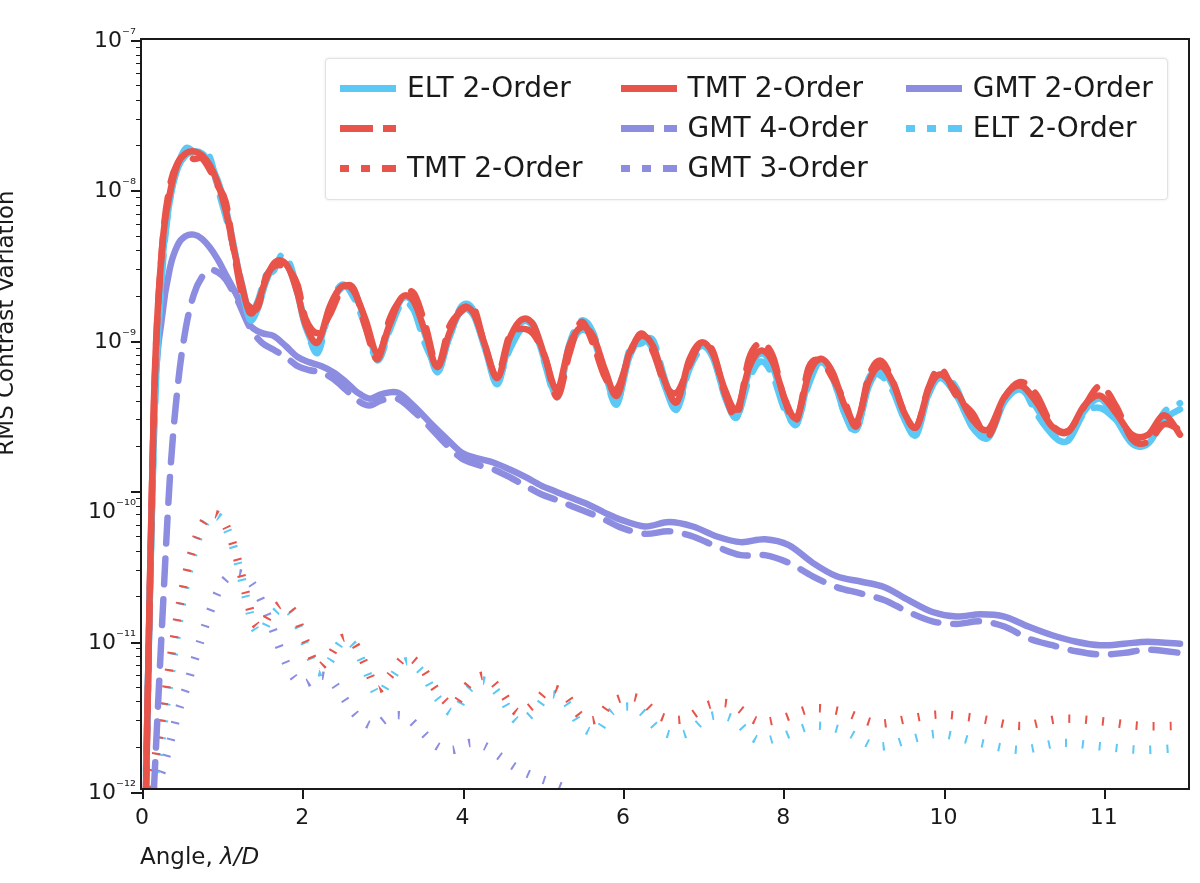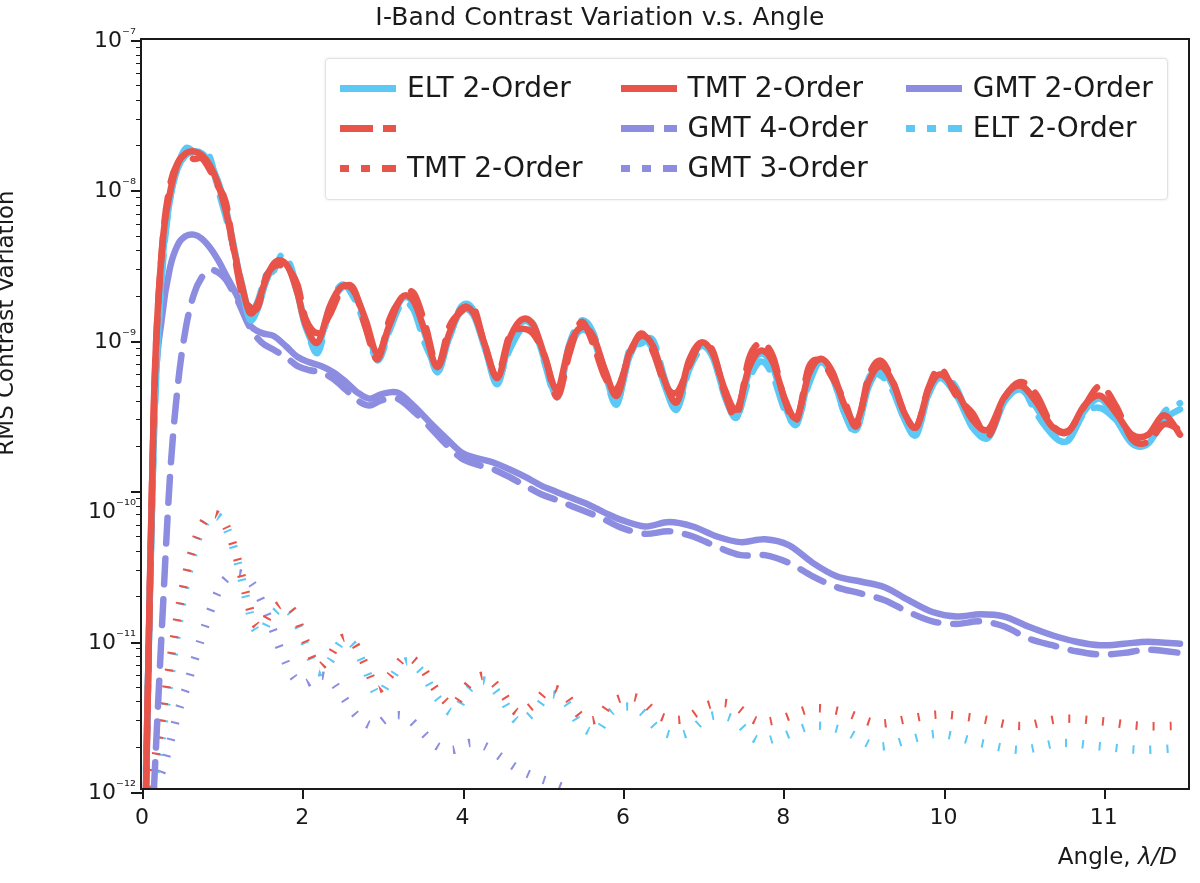--- a/index.html
+++ b/index.html
@@ -22,21 +22,21 @@
   #plot-clip{position:absolute;inset:0;overflow:hidden;}
   #series-svg{position:absolute;left:0;top:0;width:100%;height:100%;}
 
   
   #ylabel{
     position:absolute;left:-205px;top:310px;width:420px;text-align:center;
     font-size:23px;color:#1a1a1a;transform:rotate(-90deg);
     transform-origin:center center;white-space:nowrap;
   }
   #xlabel{
-    position:absolute;left:127px;top:843px;width:1050px;text-align:right;
+    position:absolute;left:140px;top:843px;width:1050px;text-align:left;
     font-size:23px;color:#1a1a1a;
   }
   #xlabel .it{font-style:italic;}
 
   
   .ytick-major{position:absolute;left:-11px;width:11px;height:0;
     border-top:2.2px solid #1a1a1a;}
   .ytick-minor{position:absolute;left:-6.5px;width:6.5px;height:0;
     border-top:1.6px solid #1a1a1a;}
   .ytick-label{
@@ -63,21 +63,20 @@
   }
   .legend-entry{display:flex;align-items:center;gap:11px;}
   .legend-swatch{width:56px;height:7px;flex:none;display:block;}
   .legend-text{font-size:28px;color:#1a1a1a;white-space:nowrap;line-height:1.32;}
 </style>
 </head>
 <body>
 
 <div id="figure">
 
-  <div id="chart-title">I-Band Contrast Variation v.s. Angle</div>
 
   <div id="plot-area">
     <div id="plot-clip">
       <svg id="series-svg" viewBox="0 0 1050 752" preserveAspectRatio="none">
           <path d="M 12.02 752.00 C 13.36 749.14, 17.37 742.41, 20.04 734.86 C 22.71 727.32, 25.38 716.53, 28.05 706.73 C 30.73 696.92, 33.40 685.09, 36.07 676.03 C 38.74 666.96, 40.74 662.96, 44.08 652.32 C 47.42 641.69, 52.10 625.08, 56.11 612.22 C 60.11 599.35, 64.12 585.95, 68.13 575.12 C 72.14 564.28, 76.15 553.59, 80.15 547.20 C 84.16 540.80, 88.17 538.06, 92.18 536.72 C 96.18 535.39, 100.19 535.92, 104.20 539.19 C 108.21 542.46, 112.21 548.78, 116.22 556.33 C 120.23 563.87, 124.24 574.49, 128.24 584.46 C 132.25 594.44, 136.26 606.81, 140.27 616.18 C 144.27 625.54, 148.28 635.53, 152.29 640.65 C 156.30 645.77, 160.31 647.07, 164.31 646.87 C 168.32 646.68, 172.33 640.31, 176.34 639.47 C 180.34 638.63, 184.35 638.72, 188.36 641.85 C 192.37 644.98, 195.71 651.86, 200.38 658.26 C 205.06 664.66, 211.07 675.02, 216.41 680.24 C 221.76 685.46, 227.10 689.59, 232.44 689.59 C 237.79 689.59, 243.13 681.80, 248.47 680.24 C 253.82 678.68, 259.16 677.81, 264.50 680.24 C 269.85 682.67, 275.19 689.84, 280.53 694.82 C 285.88 699.79, 291.22 706.94, 296.56 710.08 C 301.91 713.21, 307.25 714.17, 312.60 713.61 C 317.94 713.05, 323.28 707.31, 328.63 706.73 C 333.97 706.14, 339.31 707.65, 344.66 710.08 C 350.00 712.50, 355.34 717.58, 360.69 721.30 C 366.03 725.02, 371.37 729.27, 376.72 732.40 C 382.06 735.53, 387.40 737.86, 392.75 740.09 C 398.09 742.32, 403.44 743.79, 408.78 745.77 C 414.12 747.76, 422.14 750.96, 424.81 752.00" fill="none" stroke="#8C8CE0" stroke-width="8.5" stroke-linecap="butt" stroke-linejoin="round" stroke-dasharray="2 15"></path>
           <path d="M 8.02 752.00 C 9.35 747.59, 13.36 739.15, 16.03 725.52 C 18.70 711.88, 21.37 688.40, 24.05 670.17 C 26.72 651.95, 29.39 633.38, 32.06 616.18 C 34.73 598.97, 37.40 581.33, 40.08 566.94 C 42.75 552.55, 45.42 540.68, 48.09 529.84 C 50.76 519.00, 53.44 509.47, 56.11 501.92 C 58.78 494.38, 61.45 488.50, 64.12 484.57 C 66.79 480.64, 69.47 478.70, 72.14 478.34 C 74.81 477.98, 77.48 478.96, 80.15 482.42 C 82.82 485.89, 85.50 491.94, 88.17 499.14 C 90.84 506.34, 93.51 515.54, 96.18 525.63 C 98.85 535.71, 101.53 549.00, 104.20 559.68 C 106.87 570.35, 109.54 583.74, 112.21 589.69 C 114.89 595.64, 117.56 596.66, 120.23 595.37 C 122.90 594.09, 124.90 586.08, 128.24 582.00 C 131.58 577.92, 136.26 571.30, 140.27 570.90 C 144.27 570.50, 148.28 573.36, 152.29 579.62 C 156.30 585.89, 160.31 599.26, 164.31 608.48 C 168.32 617.71, 172.33 632.23, 176.34 634.97 C 180.34 637.70, 184.35 629.90, 188.36 624.90 C 192.37 619.89, 196.37 607.69, 200.38 604.95 C 204.39 602.21, 208.40 603.84, 212.40 608.48 C 216.41 613.13, 220.42 624.53, 224.43 632.82 C 228.44 641.12, 232.44 656.35, 236.45 658.26 C 240.46 660.18, 243.80 649.87, 248.47 644.31 C 253.15 638.75, 259.16 626.46, 264.50 624.90 C 269.85 623.34, 275.19 628.87, 280.53 634.97 C 285.88 641.06, 291.22 654.61, 296.56 661.45 C 301.91 668.29, 307.25 677.55, 312.60 676.03 C 317.94 674.50, 323.28 657.61, 328.63 652.32 C 333.97 647.04, 339.31 642.79, 344.66 644.31 C 350.00 645.83, 355.34 654.71, 360.69 661.45 C 366.03 668.19, 371.37 682.32, 376.72 684.75 C 382.06 687.18, 387.40 680.44, 392.75 676.03 C 398.09 671.61, 403.44 660.13, 408.78 658.26 C 414.12 656.39, 419.47 659.58, 424.81 664.80 C 430.15 670.02, 435.50 684.59, 440.84 689.59 C 446.18 694.59, 451.53 697.41, 456.87 694.82 C 462.21 692.22, 466.22 677.81, 472.90 674.02 C 479.58 670.22, 488.93 668.60, 496.95 672.07 C 504.96 675.53, 512.98 690.56, 520.99 694.82 C 529.01 699.07, 537.02 700.03, 545.04 697.60 C 553.05 695.17, 561.07 682.76, 569.08 680.24 C 577.10 677.72, 585.11 678.57, 593.13 682.46 C 601.15 686.34, 609.16 700.53, 617.18 703.54 C 625.19 706.55, 631.87 702.82, 641.22 700.50 C 650.57 698.17, 662.60 690.54, 673.28 689.59 C 683.97 688.64, 694.66 691.40, 705.34 694.82 C 716.03 698.23, 726.72 708.62, 737.40 710.08 C 748.09 711.53, 758.78 705.62, 769.47 703.54 C 780.15 701.46, 789.50 697.06, 801.53 697.60 C 813.55 698.13, 828.24 704.06, 841.60 706.73 C 854.96 709.39, 868.32 713.61, 881.68 713.61 C 895.04 713.61, 908.40 707.31, 921.76 706.73 C 935.11 706.14, 948.47 708.93, 961.83 710.08 C 975.19 711.22, 988.55 713.32, 1001.91 713.61 C 1015.27 713.90, 1035.31 712.12, 1041.98 711.82" fill="none" stroke="#5BC8F5" stroke-width="8.5" stroke-linecap="butt" stroke-linejoin="round" stroke-dasharray="2 15"></path>
           <path d="M 8.02 752.00 C 9.35 744.45, 13.36 723.10, 16.03 706.73 C 18.70 690.35, 21.37 671.28, 24.05 653.76 C 26.72 636.24, 29.39 617.84, 32.06 601.60 C 34.73 585.36, 37.40 569.65, 40.08 556.33 C 42.75 543.00, 45.42 531.64, 48.09 521.67 C 50.76 511.69, 53.44 503.19, 56.11 496.47 C 58.78 489.76, 61.45 484.73, 64.12 481.38 C 66.79 478.03, 69.47 476.39, 72.14 476.39 C 74.81 476.39, 77.48 477.81, 80.15 481.38 C 82.82 484.95, 85.50 490.76, 88.17 497.79 C 90.84 504.83, 93.51 513.86, 96.18 523.62 C 98.85 533.37, 101.53 546.18, 104.20 556.33 C 106.87 566.47, 109.54 578.90, 112.21 584.46 C 114.89 590.02, 117.56 590.88, 120.23 589.69 C 122.90 588.50, 124.90 581.12, 128.24 577.33 C 131.58 573.54, 136.26 567.31, 140.27 566.94 C 144.27 566.57, 148.28 568.78, 152.29 575.12 C 156.30 581.45, 160.31 595.85, 164.31 604.95 C 168.32 614.05, 172.33 627.31, 176.34 629.74 C 180.34 632.17, 184.35 624.22, 188.36 619.53 C 192.37 614.84, 196.37 603.91, 200.38 601.60 C 204.39 599.29, 208.40 601.12, 212.40 605.64 C 216.41 610.17, 220.42 620.96, 224.43 628.74 C 228.44 636.52, 232.44 650.53, 236.45 652.32 C 240.46 654.11, 243.80 644.79, 248.47 639.47 C 253.15 634.15, 259.16 621.84, 264.50 620.39 C 269.85 618.94, 275.19 624.94, 280.53 630.75 C 285.88 636.56, 291.22 648.96, 296.56 655.22 C 301.91 661.49, 307.25 669.72, 312.60 668.33 C 317.94 666.94, 323.28 651.68, 328.63 646.87 C 333.97 642.06, 339.31 638.08, 344.66 639.47 C 350.00 640.86, 355.34 649.13, 360.69 655.22 C 366.03 661.32, 371.37 673.84, 376.72 676.03 C 382.06 678.21, 387.40 672.28, 392.75 668.33 C 398.09 664.38, 403.44 654.00, 408.78 652.32 C 414.12 650.64, 419.47 653.61, 424.81 658.26 C 430.15 662.92, 435.50 676.21, 440.84 680.24 C 446.18 684.27, 451.53 685.03, 456.87 682.46 C 462.21 679.88, 466.22 668.30, 472.90 664.80 C 479.58 661.30, 488.93 658.88, 496.95 661.45 C 504.96 664.02, 512.98 676.74, 520.99 680.24 C 529.01 683.74, 537.02 684.44, 545.04 682.46 C 553.05 680.47, 561.07 670.69, 569.08 668.33 C 577.10 665.98, 585.11 665.60, 593.13 668.33 C 601.15 671.07, 609.16 682.39, 617.18 684.75 C 625.19 687.10, 631.87 684.57, 641.22 682.46 C 650.57 680.34, 662.60 673.14, 673.28 672.07 C 683.97 670.99, 694.66 673.52, 705.34 676.03 C 716.03 678.53, 726.72 686.05, 737.40 687.12 C 748.09 688.19, 758.78 683.96, 769.47 682.46 C 780.15 680.95, 789.50 678.10, 801.53 678.10 C 813.55 678.10, 828.24 680.54, 841.60 682.46 C 854.96 684.37, 868.32 689.59, 881.68 689.59 C 895.04 689.59, 908.40 683.26, 921.76 682.46 C 935.11 681.65, 948.47 683.56, 961.83 684.75 C 975.19 685.94, 988.55 688.78, 1001.91 689.59 C 1015.27 690.39, 1035.31 689.59, 1041.98 689.59" fill="none" stroke="#E8534A" stroke-width="8.5" stroke-linecap="butt" stroke-linejoin="round" stroke-dasharray="2 15"></path>
           <path d="M 12.02 752.00 C 13.36 724.95, 17.37 641.81, 20.04 589.69 C 22.71 537.57, 25.38 479.89, 28.05 439.29 C 30.73 398.69, 33.40 371.14, 36.07 346.07 C 38.74 321.01, 41.41 303.98, 44.08 288.89 C 46.76 273.80, 49.43 263.94, 52.10 255.53 C 54.77 247.11, 57.44 242.43, 60.11 238.39 C 62.79 234.34, 65.46 232.06, 68.13 231.26 C 70.80 230.45, 73.47 231.93, 76.15 233.55 C 78.82 235.16, 80.82 236.14, 84.16 240.95 C 87.50 245.76, 92.18 254.42, 96.18 262.41 C 100.19 270.40, 104.20 281.93, 108.21 288.89 C 112.21 295.85, 116.22 300.40, 120.23 304.15 C 124.24 307.90, 128.24 308.99, 132.25 311.42 C 136.26 313.84, 140.27 315.97, 144.27 318.73 C 148.28 321.48, 152.29 325.72, 156.30 327.94 C 160.31 330.16, 164.31 330.99, 168.32 332.02 C 172.33 333.06, 176.34 332.66, 180.34 334.17 C 184.35 335.67, 188.36 338.16, 192.37 341.05 C 196.37 343.94, 200.38 347.98, 204.39 351.52 C 208.40 355.06, 212.40 359.64, 216.41 362.30 C 220.42 364.97, 224.43 367.53, 228.44 367.53 C 232.44 367.53, 235.78 363.45, 240.46 362.30 C 245.13 361.16, 251.15 358.83, 256.49 360.65 C 261.83 362.47, 267.18 368.53, 272.52 373.22 C 277.86 377.91, 283.21 383.34, 288.55 388.79 C 293.89 394.24, 299.24 400.64, 304.58 405.93 C 309.92 411.21, 315.27 417.00, 320.61 420.50 C 325.95 424.00, 331.30 425.08, 336.64 426.93 C 341.98 428.78, 347.33 429.54, 352.67 431.60 C 358.02 433.66, 363.36 436.56, 368.70 439.29 C 374.05 442.03, 379.39 445.12, 384.73 448.01 C 390.08 450.91, 395.42 454.22, 400.76 456.65 C 406.11 459.08, 411.45 460.51, 416.79 462.59 C 422.14 464.67, 427.48 466.98, 432.82 469.13 C 438.17 471.27, 443.51 473.22, 448.85 475.44 C 454.20 477.65, 459.54 479.96, 464.89 482.42 C 470.23 484.89, 474.24 487.91, 480.92 490.25 C 487.60 492.59, 496.95 495.86, 504.96 496.47 C 512.98 497.09, 520.99 493.47, 529.01 493.91 C 537.02 494.36, 545.04 496.55, 553.05 499.14 C 561.07 501.73, 569.08 506.31, 577.10 509.44 C 585.11 512.57, 593.13 516.52, 601.15 517.93 C 609.16 519.35, 617.18 516.65, 625.19 517.93 C 633.21 519.21, 641.22 522.08, 649.24 525.63 C 657.25 529.17, 665.27 535.11, 673.28 539.19 C 681.30 543.27, 689.31 547.24, 697.33 550.10 C 705.34 552.96, 713.36 554.14, 721.37 556.33 C 729.39 558.51, 737.40 560.08, 745.42 563.21 C 753.44 566.34, 761.45 571.57, 769.47 575.12 C 777.48 578.66, 785.50 582.48, 793.51 584.46 C 801.53 586.45, 809.54 587.02, 817.56 587.02 C 825.57 587.02, 833.59 584.02, 841.60 584.46 C 849.62 584.91, 857.63 586.83, 865.65 589.69 C 873.66 592.55, 881.68 598.47, 889.69 601.60 C 897.71 604.73, 905.73 606.32, 913.74 608.48 C 921.76 610.64, 929.77 613.00, 937.79 614.56 C 945.80 616.12, 953.82 617.56, 961.83 617.83 C 969.85 618.10, 977.86 616.98, 985.88 616.18 C 993.89 615.37, 1000.57 612.99, 1009.92 612.99 C 1019.27 612.99, 1036.64 615.64, 1041.98 616.18" fill="none" stroke="#8C8CE0" stroke-width="6.5" stroke-linecap="round" stroke-linejoin="round" stroke-dasharray="26 15"></path>
           <path d="M 4.01 752.00 C 5.34 689.91, 9.35 458.30, 12.02 379.44 C 14.69 300.58, 17.37 303.89, 20.04 278.82 C 22.71 253.76, 25.38 241.26, 28.05 229.04 C 30.73 216.82, 33.40 210.87, 36.07 205.53 C 38.74 200.19, 41.41 198.64, 44.08 196.99 C 46.76 195.35, 49.43 195.22, 52.10 195.67 C 54.77 196.13, 57.44 197.56, 60.11 199.72 C 62.79 201.88, 65.46 205.11, 68.13 208.64 C 70.80 212.16, 73.47 216.32, 76.15 220.87 C 78.82 225.41, 80.82 229.59, 84.16 235.92 C 87.50 242.26, 92.18 250.49, 96.18 258.88 C 100.19 267.26, 104.20 280.27, 108.21 286.22 C 112.21 292.17, 116.22 292.68, 120.23 294.57 C 124.24 296.47, 128.24 295.43, 132.25 297.61 C 136.26 299.80, 140.27 304.16, 144.27 307.68 C 148.28 311.20, 152.29 315.99, 156.30 318.73 C 160.31 321.46, 164.31 322.56, 168.32 324.10 C 172.33 325.63, 176.34 326.26, 180.34 327.94 C 184.35 329.62, 188.36 331.57, 192.37 334.17 C 196.37 336.76, 200.38 340.14, 204.39 343.51 C 208.40 346.89, 212.40 351.57, 216.41 354.42 C 220.42 357.28, 224.43 360.40, 228.44 360.65 C 232.44 360.90, 235.78 356.96, 240.46 355.93 C 245.13 354.89, 251.15 352.49, 256.49 354.42 C 261.83 356.36, 267.18 362.61, 272.52 367.53 C 277.86 372.45, 283.21 378.59, 288.55 383.95 C 293.89 389.31, 299.24 394.58, 304.58 399.70 C 309.92 404.82, 315.27 411.18, 320.61 414.65 C 325.95 418.11, 331.30 418.82, 336.64 420.50 C 341.98 422.18, 347.33 422.87, 352.67 424.72 C 358.02 426.57, 363.36 429.17, 368.70 431.60 C 374.05 434.03, 379.39 436.56, 384.73 439.29 C 390.08 442.03, 395.42 445.47, 400.76 448.01 C 406.11 450.56, 411.45 452.38, 416.79 454.55 C 422.14 456.72, 427.48 458.90, 432.82 461.05 C 438.17 463.20, 443.51 465.03, 448.85 467.43 C 454.20 469.83, 459.54 472.94, 464.89 475.44 C 470.23 477.94, 474.24 480.15, 480.92 482.42 C 487.60 484.70, 496.95 488.72, 504.96 489.07 C 512.98 489.43, 520.99 484.57, 529.01 484.57 C 537.02 484.57, 545.04 486.64, 553.05 489.07 C 561.07 491.50, 569.08 496.52, 577.10 499.14 C 585.11 501.77, 593.13 504.36, 601.15 504.82 C 609.16 505.29, 617.18 501.41, 625.19 501.92 C 633.21 502.43, 641.22 503.91, 649.24 507.86 C 657.25 511.81, 665.27 520.40, 673.28 525.63 C 681.30 530.85, 689.31 536.06, 697.33 539.19 C 705.34 542.32, 713.36 542.60, 721.37 544.42 C 729.39 546.23, 737.40 546.97, 745.42 550.10 C 753.44 553.23, 761.45 559.04, 769.47 563.21 C 777.48 567.38, 785.50 572.38, 793.51 575.12 C 801.53 577.85, 809.54 579.25, 817.56 579.62 C 825.57 579.99, 833.59 577.33, 841.60 577.33 C 849.62 577.33, 857.63 577.56, 865.65 579.62 C 873.66 581.68, 881.68 586.56, 889.69 589.69 C 897.71 592.82, 905.73 595.87, 913.74 598.41 C 921.76 600.96, 929.77 603.27, 937.79 604.95 C 945.80 606.63, 953.82 608.13, 961.83 608.48 C 969.85 608.83, 977.86 607.63, 985.88 607.05 C 993.89 606.46, 1000.57 604.95, 1009.92 604.95 C 1019.27 604.95, 1036.64 606.70, 1041.98 607.05" fill="none" stroke="#8C8CE0" stroke-width="6.5" stroke-linecap="round" stroke-linejoin="round"></path>
           <path d="M 4.01 734.19 C 5.34 678.16, 9.35 480.75, 12.02 398.02 C 14.69 315.28, 17.37 277.40, 20.04 237.78 C 22.71 198.17, 25.38 178.94, 28.05 160.31 C 30.73 141.68, 33.40 134.57, 36.07 126.00 C 38.74 117.43, 41.41 111.19, 44.08 108.89 C 46.76 106.59, 49.43 111.20, 52.10 112.20 C 54.77 113.20, 57.44 113.94, 60.11 114.87 C 62.79 115.81, 65.46 112.04, 68.13 117.81 C 70.80 123.58, 73.47 139.42, 76.15 149.46 C 78.82 159.50, 81.49 167.98, 84.16 178.05 C 86.83 188.12, 89.50 198.75, 92.18 209.89 C 94.85 221.04, 97.52 234.12, 100.19 244.90 C 102.86 255.68, 105.53 271.67, 108.21 274.58 C 110.88 277.49, 113.55 268.63, 116.22 262.36 C 118.89 256.10, 121.56 242.05, 124.24 236.99 C 126.91 231.93, 129.58 235.52, 132.25 232.01 C 134.92 228.51, 137.60 217.19, 140.27 215.96 C 142.94 214.73, 145.61 218.56, 148.28 224.62 C 150.95 230.68, 153.63 242.05, 156.30 252.32 C 158.97 262.58, 160.97 275.83, 164.31 286.22 C 167.65 296.61, 172.33 317.45, 176.34 314.66 C 180.34 311.87, 184.35 280.93, 188.36 269.48 C 192.37 258.03, 196.37 247.74, 200.38 245.97 C 204.39 244.20, 208.40 251.79, 212.40 258.86 C 216.41 265.93, 220.42 277.84, 224.43 288.39 C 228.44 298.94, 232.44 321.52, 236.45 322.16 C 240.46 322.81, 244.47 301.75, 248.47 292.28 C 252.48 282.80, 256.49 268.82, 260.50 265.30 C 264.50 261.78, 268.51 264.26, 272.52 271.14 C 276.53 278.02, 280.53 297.58, 284.54 306.60 C 288.55 315.62, 292.56 326.53, 296.56 325.28 C 300.57 324.03, 304.58 308.68, 308.59 299.10 C 312.60 289.52, 316.60 272.40, 320.61 267.80 C 324.62 263.20, 328.63 264.60, 332.63 271.50 C 336.64 278.39, 340.65 297.69, 344.66 309.16 C 348.66 320.64, 352.67 339.82, 356.68 340.34 C 360.69 340.85, 364.69 320.51, 368.70 312.25 C 372.71 303.98, 376.72 295.19, 380.73 290.76 C 384.73 286.32, 388.74 279.61, 392.75 285.63 C 396.76 291.66, 400.76 314.63, 404.77 326.90 C 408.78 339.18, 412.79 362.71, 416.79 359.28 C 420.80 355.85, 424.81 319.19, 428.82 306.34 C 432.82 293.48, 436.83 284.21, 440.84 282.17 C 444.85 280.14, 448.85 285.06, 452.86 294.13 C 456.87 303.20, 460.88 324.59, 464.89 336.59 C 468.89 348.59, 472.90 370.13, 476.91 366.14 C 480.92 362.15, 484.92 322.77, 488.93 312.63 C 492.94 302.48, 496.95 307.04, 500.95 305.25 C 504.96 303.46, 508.97 295.84, 512.98 301.88 C 516.98 307.93, 520.99 330.04, 525.00 341.53 C 529.01 353.01, 533.02 372.36, 537.02 370.77 C 541.03 369.19, 545.04 341.84, 549.05 331.99 C 553.05 322.14, 557.06 314.27, 561.07 311.67 C 565.08 309.06, 569.08 308.50, 573.09 316.38 C 577.10 324.25, 581.11 348.61, 585.11 358.94 C 589.12 369.27, 593.13 381.23, 597.14 378.38 C 601.15 375.53, 605.15 351.04, 609.16 341.85 C 613.17 332.66, 617.18 323.96, 621.18 323.24 C 625.19 322.52, 629.20 329.40, 633.21 337.53 C 637.21 345.67, 641.22 364.33, 645.23 372.04 C 649.24 379.75, 653.24 388.07, 657.25 383.78 C 661.26 379.50, 665.27 356.49, 669.27 346.32 C 673.28 336.14, 677.29 323.82, 681.30 322.75 C 685.31 321.68, 689.31 331.09, 693.32 339.90 C 697.33 348.70, 701.34 366.75, 705.34 375.58 C 709.35 384.41, 713.36 398.79, 717.37 392.89 C 721.37 387.00, 725.38 349.46, 729.39 340.20 C 733.40 330.93, 737.40 335.25, 741.41 337.29 C 745.42 339.33, 749.43 345.17, 753.44 352.41 C 757.44 359.66, 761.45 374.65, 765.46 380.76 C 769.47 386.88, 773.47 393.08, 777.48 389.09 C 781.49 385.11, 785.50 365.66, 789.50 356.86 C 793.51 348.07, 796.85 337.50, 801.53 336.34 C 806.20 335.17, 812.21 341.01, 817.56 349.87 C 822.90 358.73, 828.24 382.02, 833.59 389.49 C 838.93 396.96, 844.27 399.37, 849.62 394.70 C 854.96 390.03, 860.31 369.29, 865.65 361.45 C 870.99 353.62, 876.34 345.36, 881.68 347.69 C 887.02 350.02, 892.37 367.36, 897.71 375.42 C 903.05 383.49, 908.40 391.74, 913.74 396.08 C 919.08 400.42, 924.43 404.96, 929.77 401.48 C 935.11 397.99, 940.46 380.41, 945.80 375.15 C 951.15 369.90, 956.49 368.83, 961.83 369.96 C 967.18 371.09, 972.52 376.92, 977.86 381.92 C 983.21 386.93, 988.55 396.02, 993.89 399.99 C 999.24 403.96, 1004.58 410.04, 1009.92 405.75 C 1015.27 401.46, 1020.61 381.04, 1025.95 374.26 C 1031.30 367.49, 1039.31 366.64, 1041.98 365.11" fill="none" stroke="#5BC8F5" stroke-width="6.5" stroke-linecap="round" stroke-linejoin="round" stroke-dasharray="26 15"></path>

